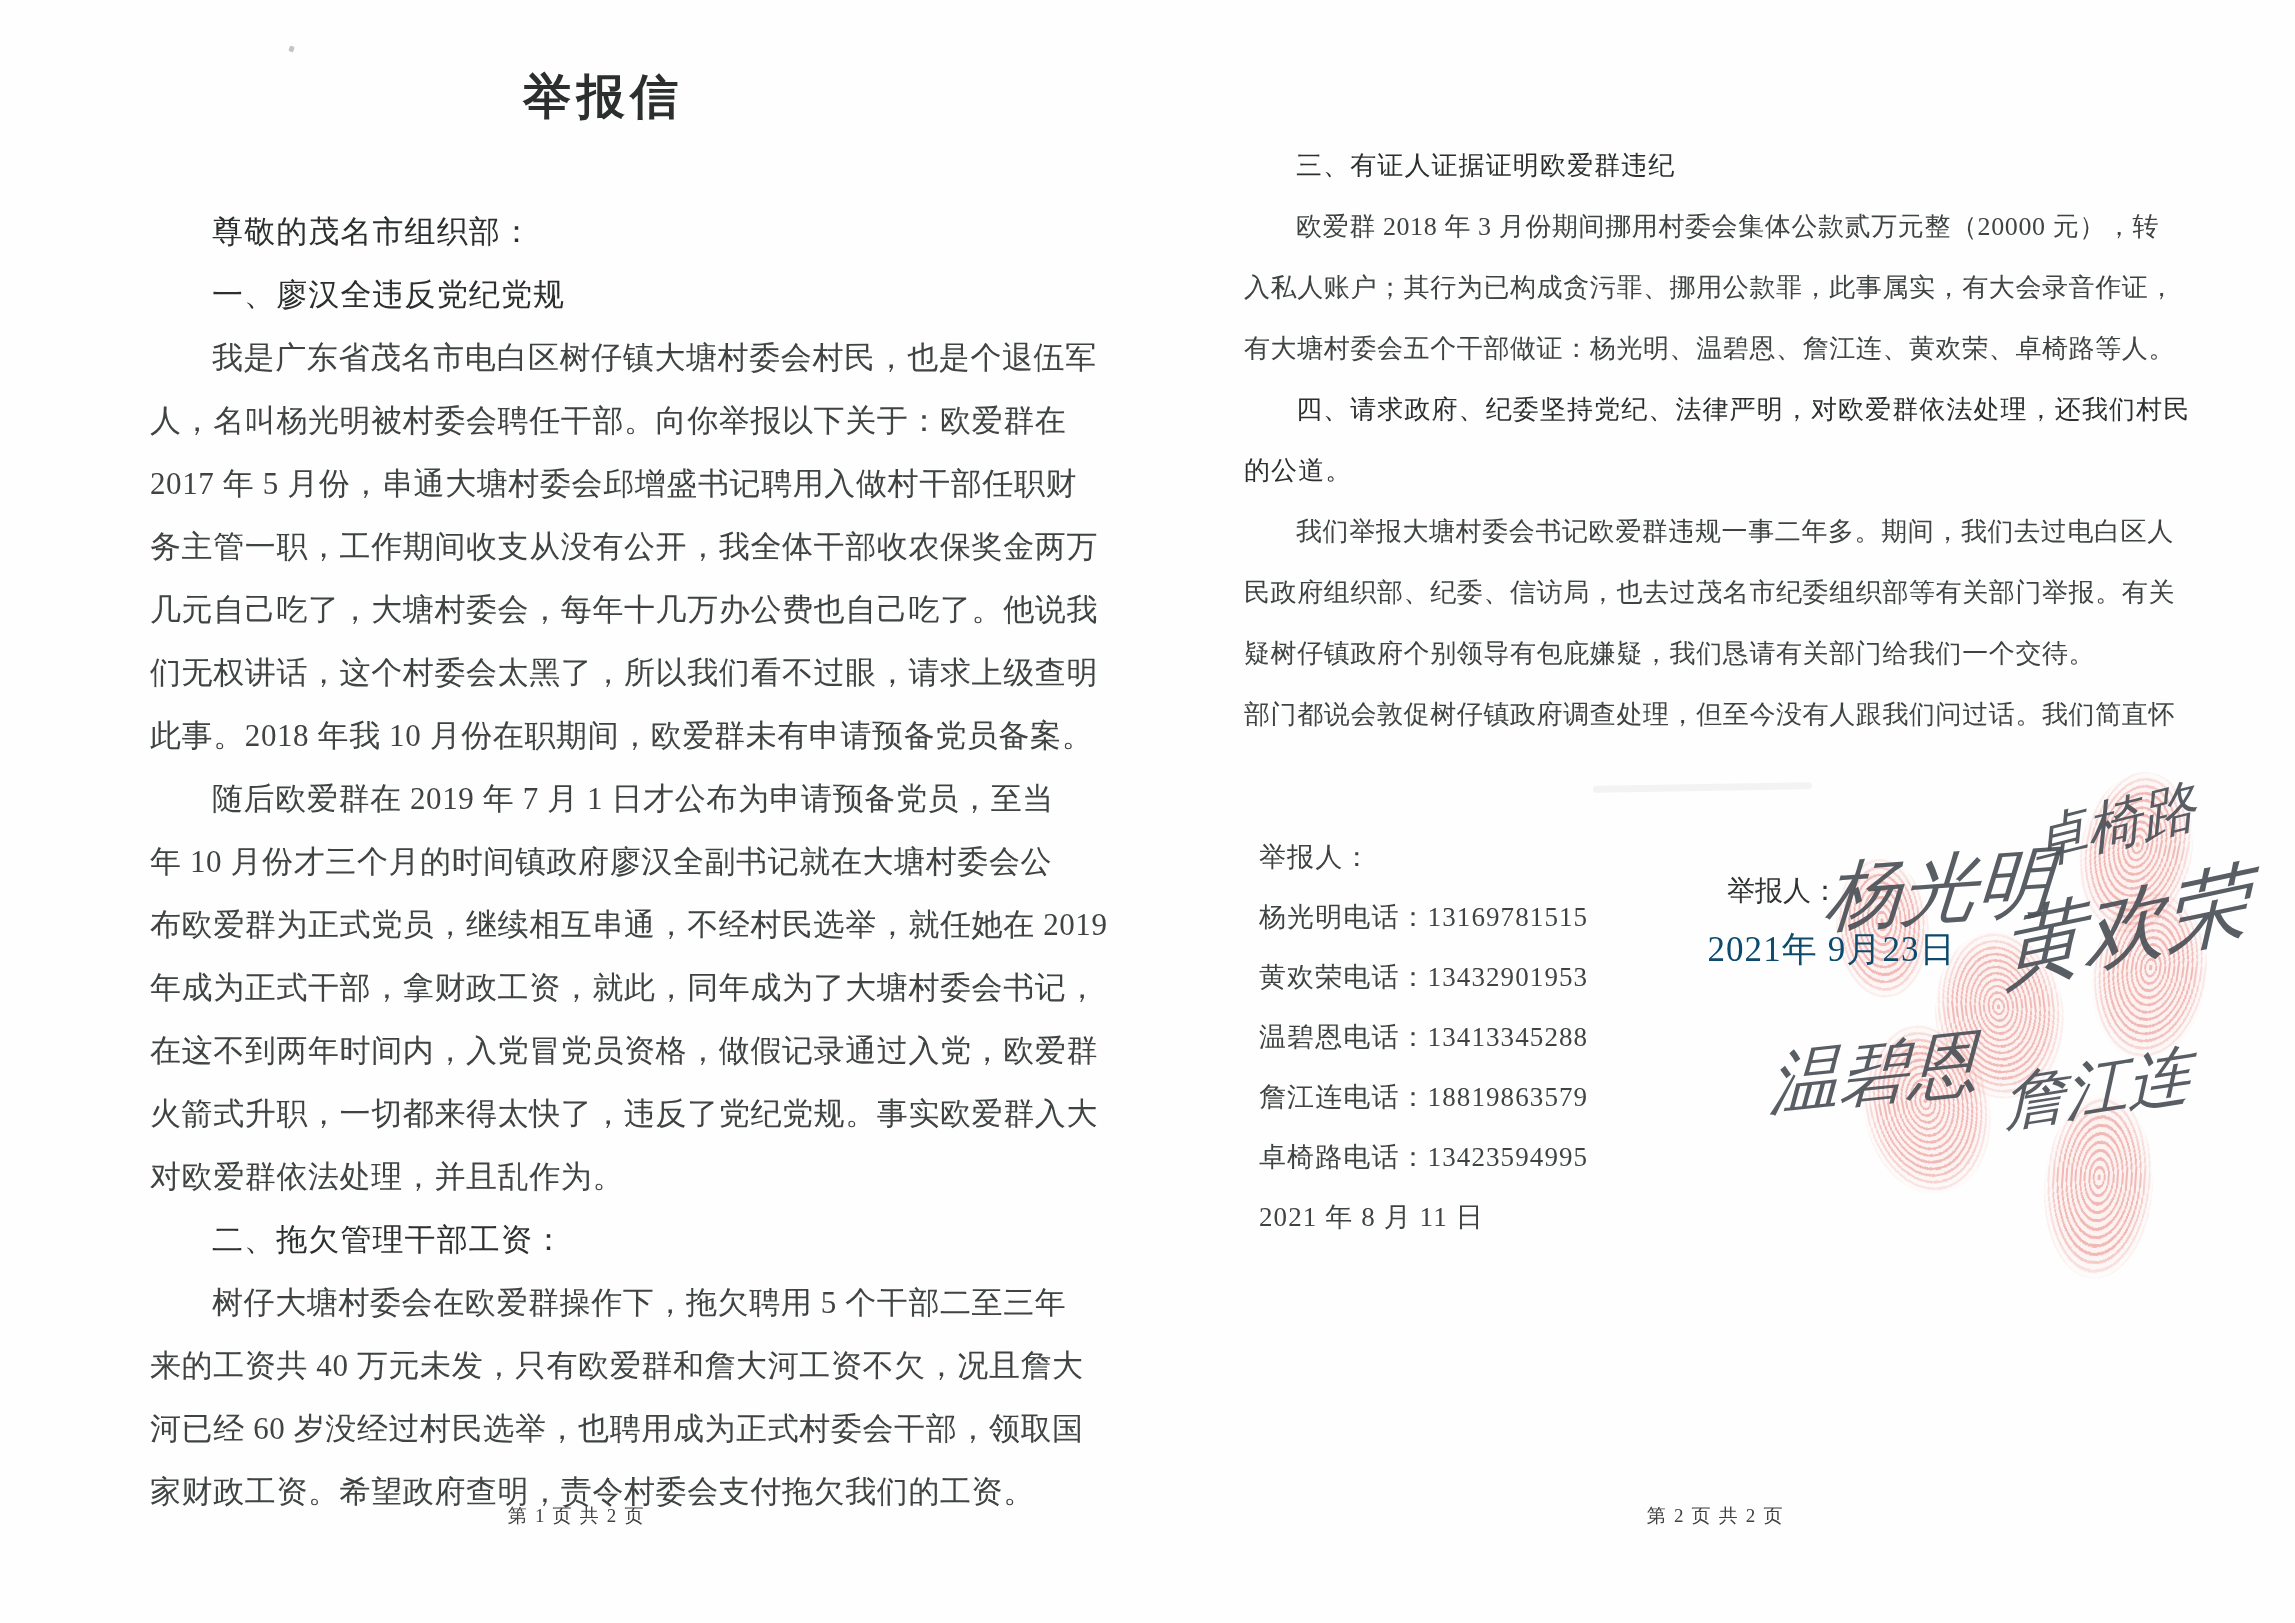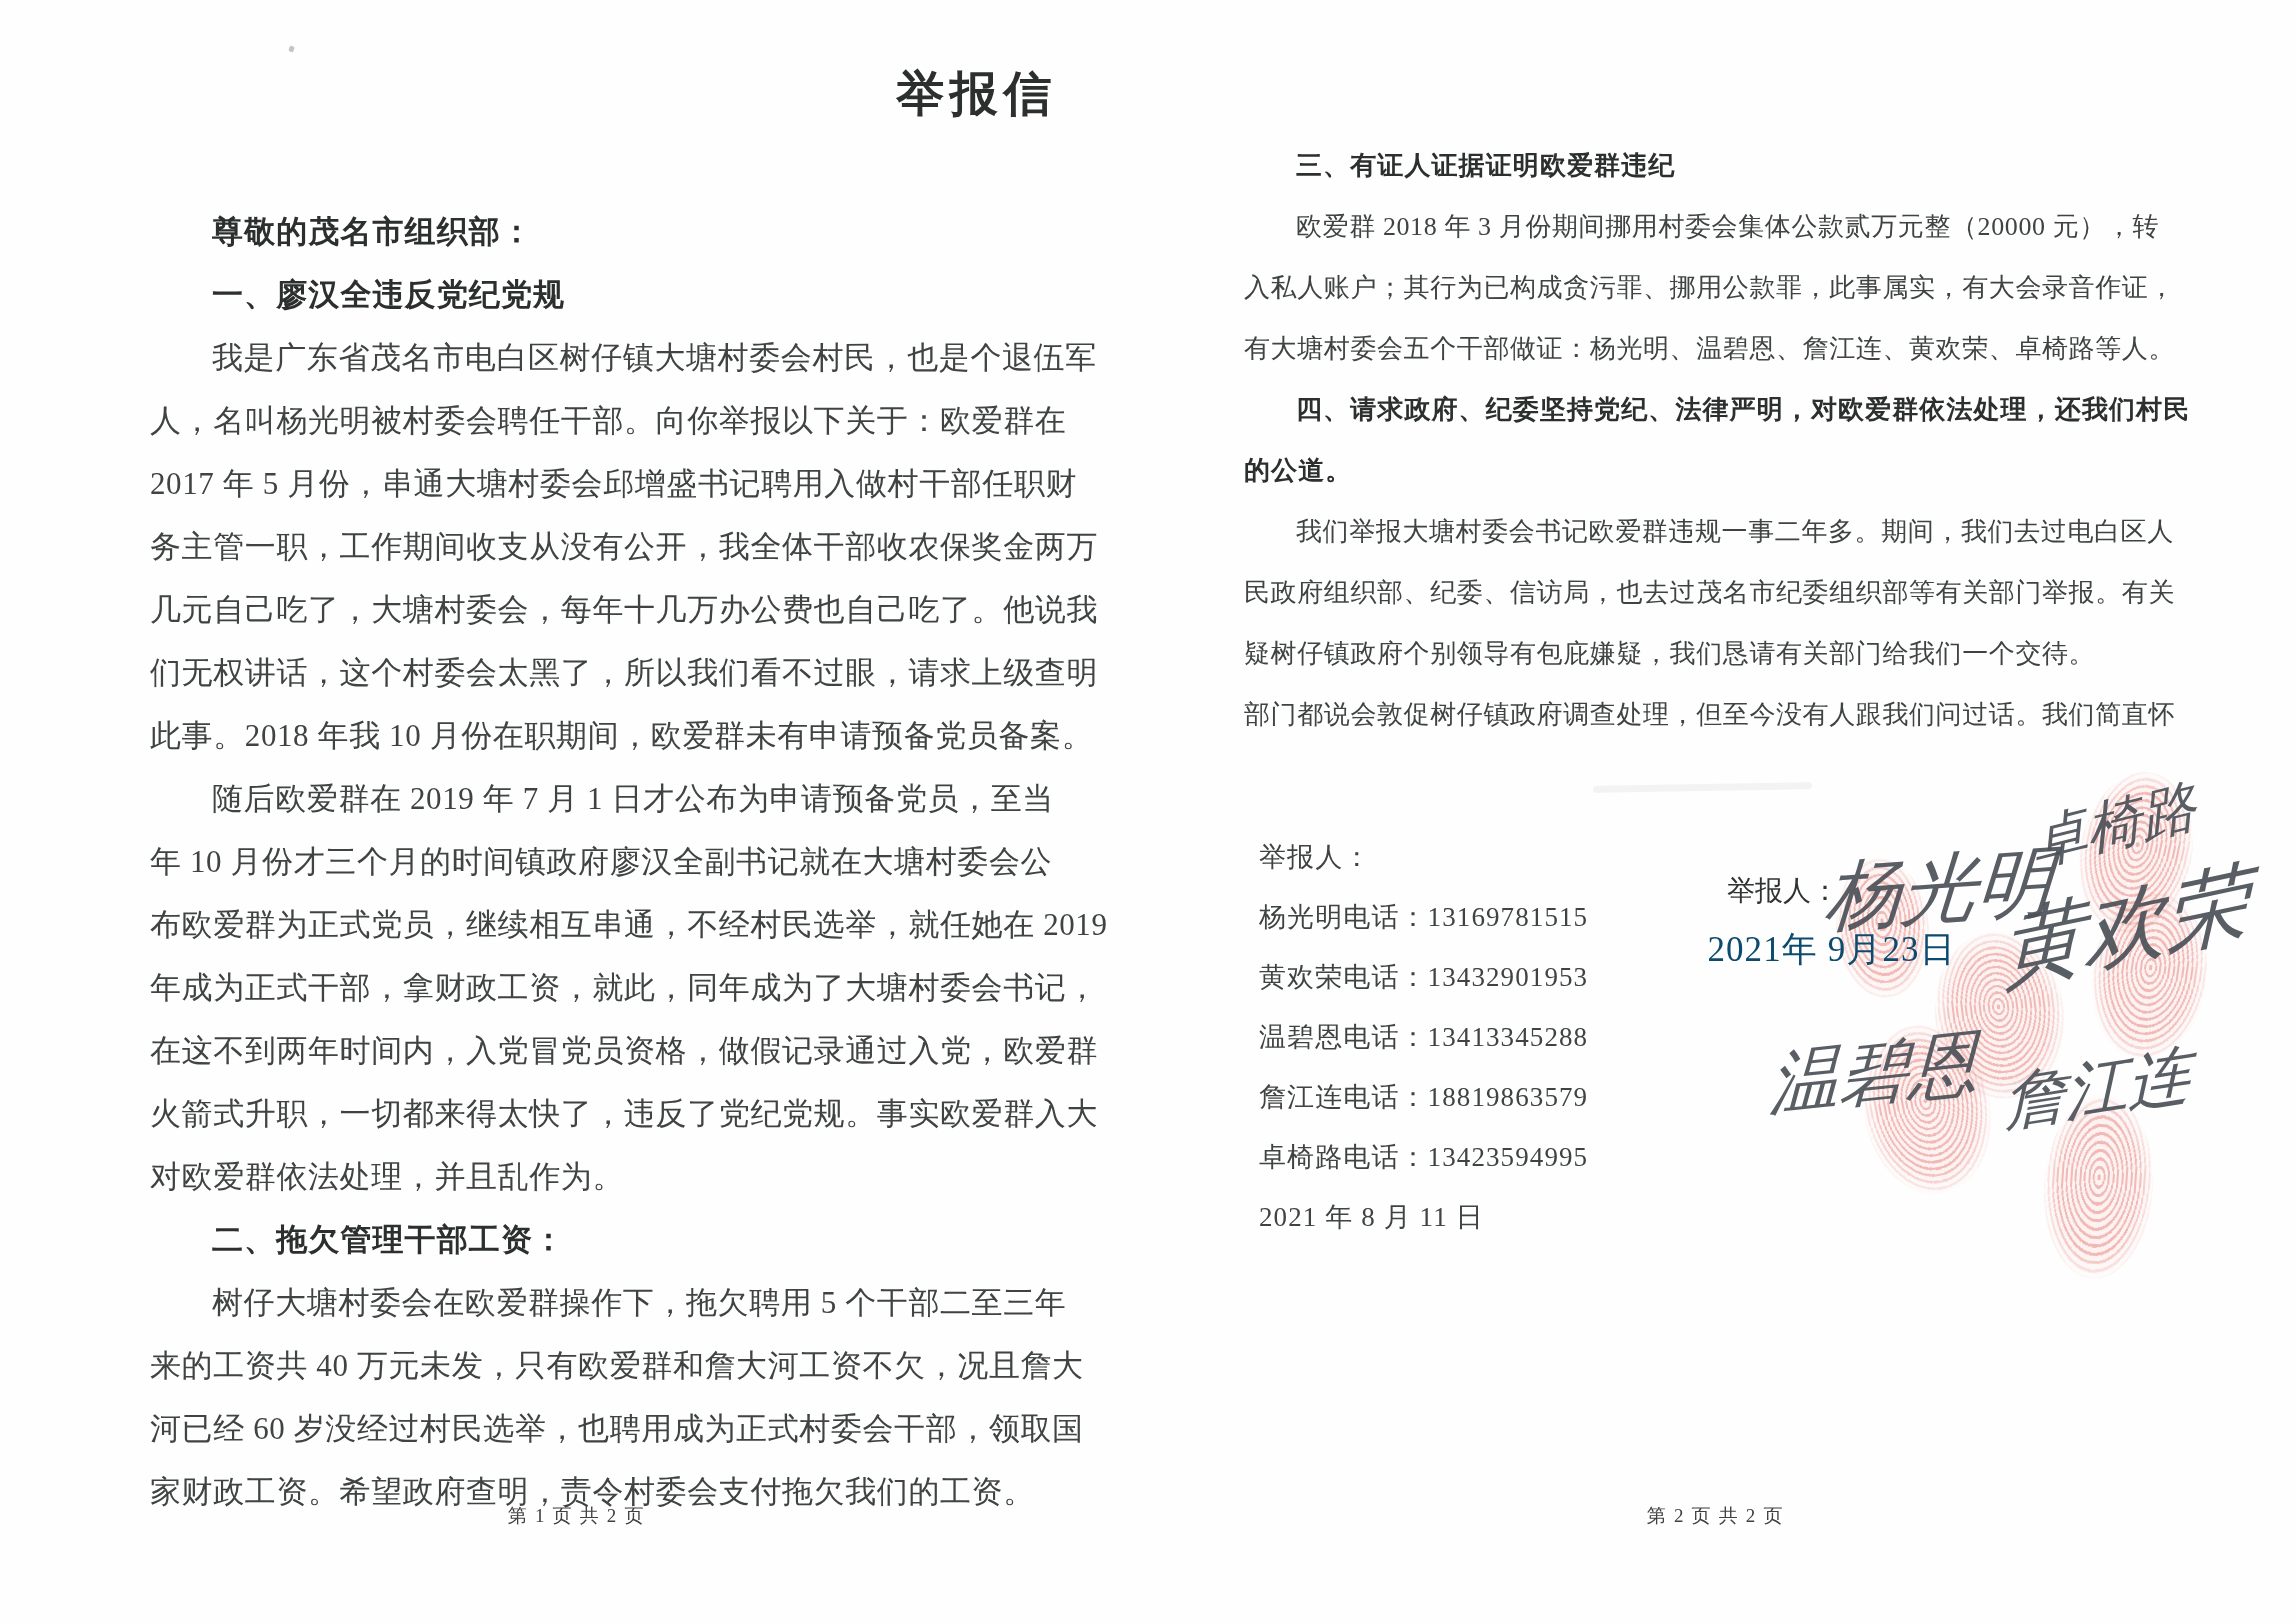--- a/index.html
+++ b/index.html
@@ -18,28 +18,28 @@
     letter-spacing:0.6px;
   }
   .p1-lines{left:150px;top:200px;width:907px;}
   .p1-lines .line{height:63px;line-height:63px;font-size:31px;}
   .p2-lines{left:1244px;top:135px;width:948px;}
   .p2-lines .line{height:61px;line-height:61px;font-size:26px;}
   .reporter-lines{left:1259px;top:827px;width:673px;}
   .reporter-lines .line{height:60px;line-height:60px;font-size:27px;letter-spacing:1.1px;}
   .line.bold{
     font-family:"Liberation Sans","DejaVu Sans",sans-serif;
-    font-weight:700;color:#2b2f2e;letter-spacing:1.1px;
+    font-weight:400;color:#2b2f2e;letter-spacing:1.1px;
   }
   .line.indent{text-indent:2em;}
   
   .title{
     position:absolute;left:150px;top:66px;width:907px;height:62px;
-    margin:0;text-align:right;line-height:62px;
-    font-family:Liberation Mono, monospace;
+    margin:0;text-align:center;line-height:62px;
+    font-family:Liberation Sans, sans-serif;
     font-size:48px;font-weight:700;color:#2b2f2e;letter-spacing:5.6px;
   }
   
   .footer{
     position:absolute;top:1499px;height:34px;line-height:34px;
     width:337px;text-align:center;font-size:19px;letter-spacing:1.7px;color:#404040;
   }
   .footer1{left:408px;}
   .footer2{left:1547px;}
   

